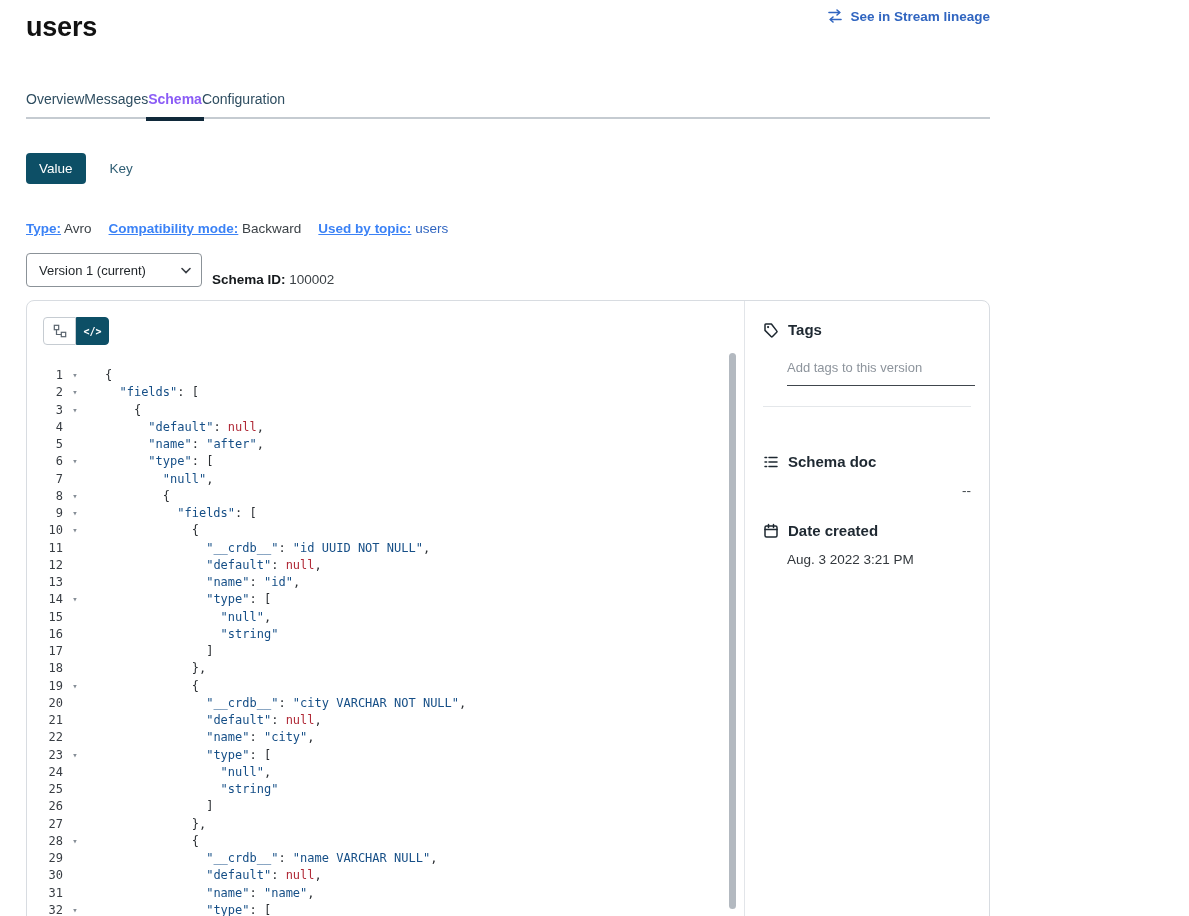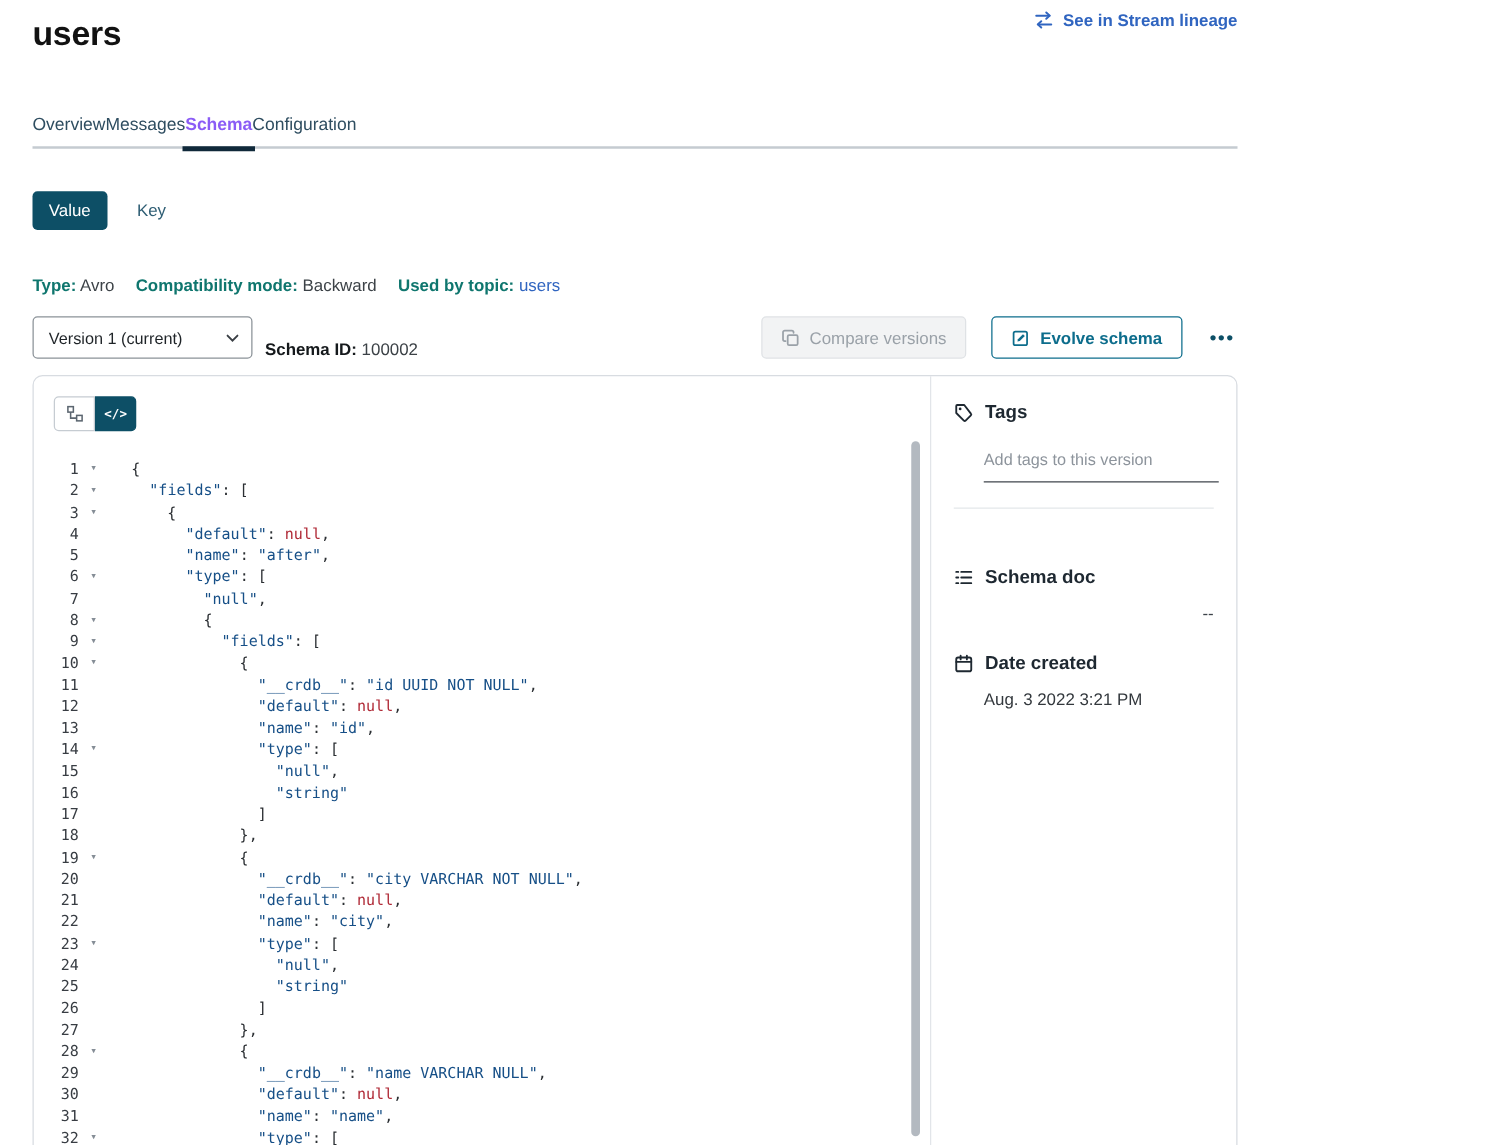--- a/index.html
+++ b/index.html
@@ -30,21 +30,21 @@
   .btn-value {
     background:#0d4f66; color:#fff; border:none; border-radius:4px;
     padding:8px 13px; font-size:13.5px; font-family:inherit; cursor:pointer;
   }
   .btn-key {
     background:none; border:none; color:#2f5e74; font-size:13.5px;
     margin-left:24px; font-family:inherit; cursor:pointer;
   }
   
   .meta-row { margin:37px 26px 0; font-size:13.5px; color:#3c4247; display:flex; gap:17px; align-items:center; }
-  .meta-row b { color:#0f766e; }
+  .meta-row b { color:#3b82f6;text-decoration:underline; }
   .topic-link { color:#3065c0; text-decoration:none; cursor:pointer; }
   
   .version-row { margin:17px 26px 0; display:flex; align-items:flex-end; }
   .version-select {
     width:176px; height:34px; border:1px solid #8b9298; border-radius:4px; background:#fff;
     display:flex; align-items:center; justify-content:space-between;
     padding:0 10px 0 12px; font-size:13px; color:#1f2428; cursor:pointer;
   }
   .schema-id { margin-left:10px; font-size:13.5px; color:#3c4247; }
   .schema-id b { color:#15191c; }
@@ -154,41 +154,20 @@
       <span class="icon">
         <svg width="10" height="7" viewBox="0 0 10 7" fill="none" stroke="#3a3f45" stroke-width="1.6" stroke-linecap="round">
             <path d="M1 1.5l4 4 4-4"></path>
           </svg>
       </span>
     </div>
     <span class="schema-id">
       <b>Schema ID:</b>
       <span>100002</span>
     </span>
-    <div class="actions">
-      <button class="btn-compare">
-        <span class="icon">
-          <svg width="15" height="15" viewBox="0 0 16 16" fill="none" stroke="#9aa1a8" stroke-width="1.5" stroke-linecap="round">
-            <rect x="5.5" y="5.5" width="8.5" height="8.5" rx="1.2"></rect>
-            <path d="M10.5 3.5V3a1.5 1.5 0 0 0-1.5-1.5H3A1.5 1.5 0 0 0 1.5 3v6A1.5 1.5 0 0 0 3 10.5h.7"></path>
-          </svg>
-        </span>
-        <span>Compare versions</span>
-      </button>
-      <button class="btn-evolve">
-        <span class="icon">
-          <svg width="15" height="15" viewBox="0 0 16 16">
-            <rect x="2" y="2.5" width="11.5" height="11.5" rx="1.5" fill="none" stroke="#0d6d8c" stroke-width="1.5"></rect>
-            <path d="M5.3 10.9l.4-2 4.3-4.3 1.6 1.6-4.3 4.3-2 .4z" fill="#0d6d8c"></path>
-          </svg>
-        </span>
-        <span>Evolve schema</span>
-      </button>
-      <button class="btn-more">•••</button>
-    </div>
   </div>
 
   <div class="panel">
 
     <div class="editor-pane">
       <div class="view-toggle">
         <button class="vt-btn tree">
           <span class="icon">
             <svg width="14" height="14" viewBox="0 0 16 16" fill="none" stroke="#5c6670" stroke-width="1.4">
               <rect x="1.5" y="1.5" width="5" height="5"></rect>

